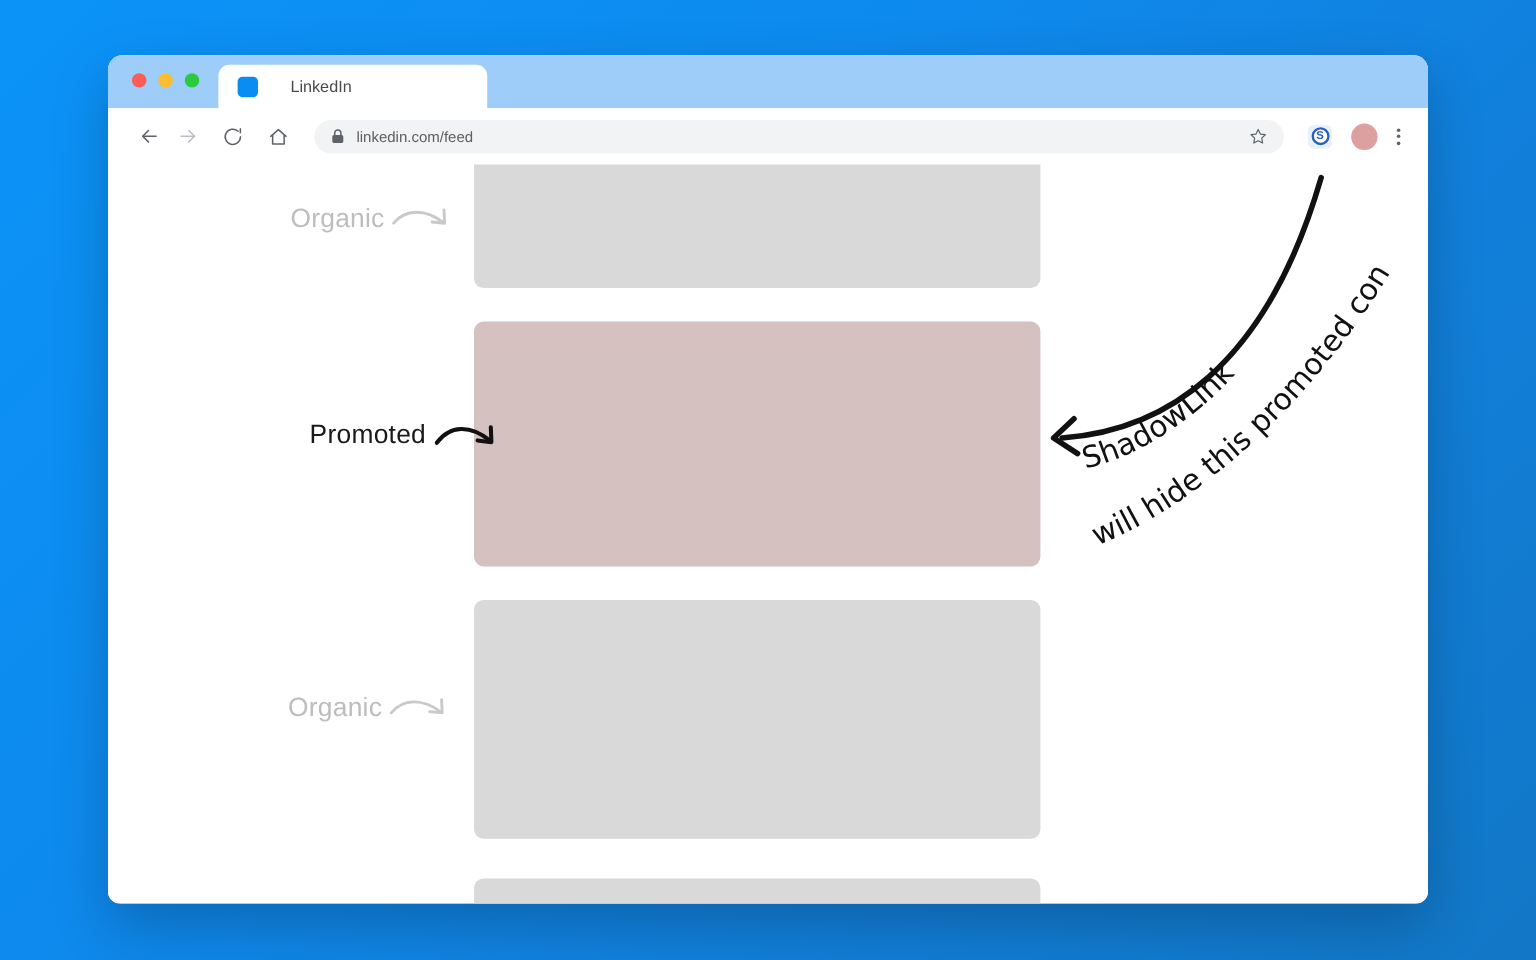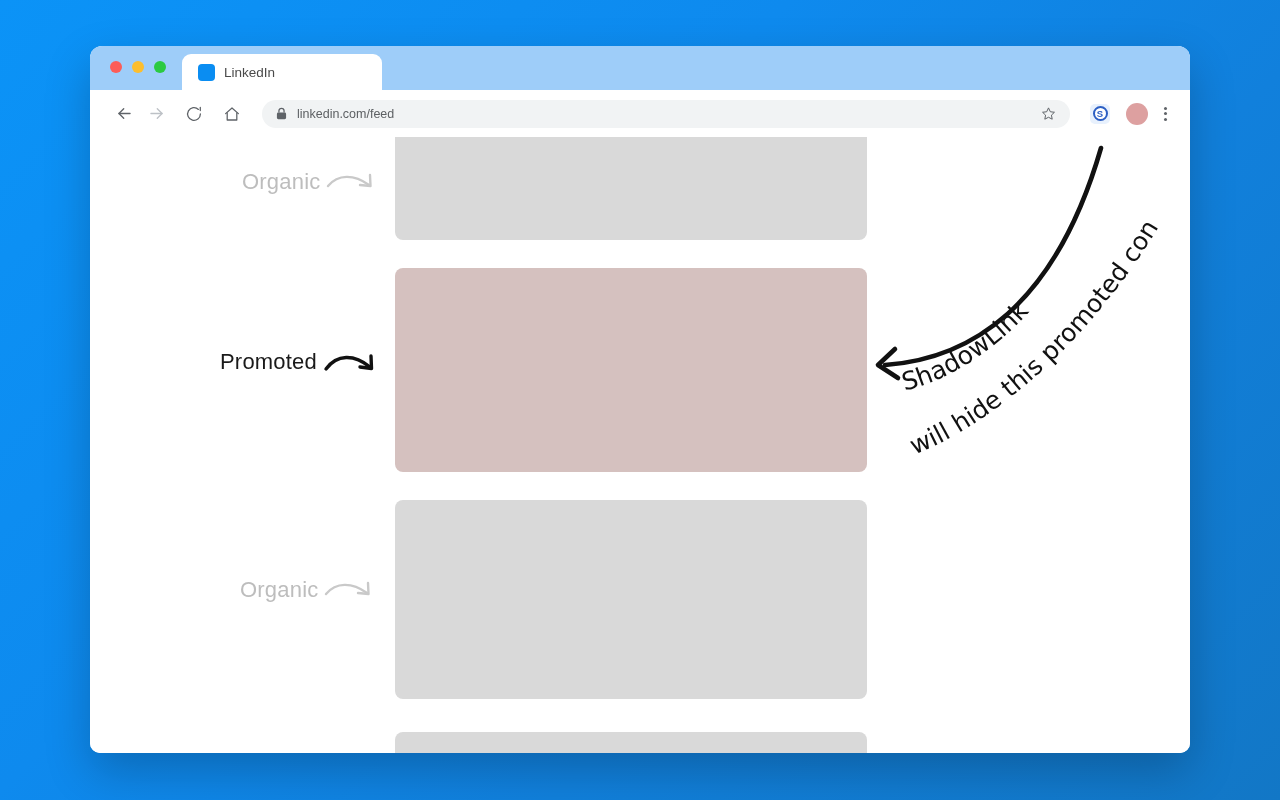--- a/index.html
+++ b/index.html
@@ -47,28 +47,28 @@
   }
   .light { width: 12px; height: 12px; border-radius: 50%; }
   .light.red    { background: #fc5d58; }
   .light.yellow { background: #fcbe2e; }
   .light.green  { background: #2bca41; }
 
   #browser-tab {
     position: absolute;
     left: 92px;
     top: 8px;
-    width: 200px;
+    width: 224px;
     height: 36px;
     background: #ffffff;
     border-radius: 9px 9px 0 0;
     display: flex;
     align-items: center;
     padding-left: 16px;
-    gap: 9px;
+    gap: 27px;
   }
   #tab-favicon {
     width: 17px; height: 17px;
     background: #0a8df2;
     border-radius: 4px;
     flex: 0 0 auto;
   }
   #tab-title {
     font-size: 13.5px;
     color: #4a4a4a;
@@ -180,21 +180,21 @@
   
   .anno-label {
     position: absolute;
     display: flex;
     align-items: flex-start;
     gap: 4px;
     white-space: nowrap;
   }
   .anno-label .txt { font-size: 22px; letter-spacing: 0.2px; }
   .anno-label.organic .txt  { color: #bdbdbd; }
-  .anno-label.promoted .txt { color: #1a1a1a; }
+  .anno-label.promoted .txt { color: #1a1a1a; margin-left: 38px; }
   .anno-label svg { display: block; }
 
   #label-organic-1  { left: 152px; top: 32px; }
   #label-promoted   { left: 130px; top: 212px; }
   #label-organic-2  { left: 150px; top: 440px; }
 
   
   #callout-annotation {
     position: absolute;
     left: 0; top: 0;

